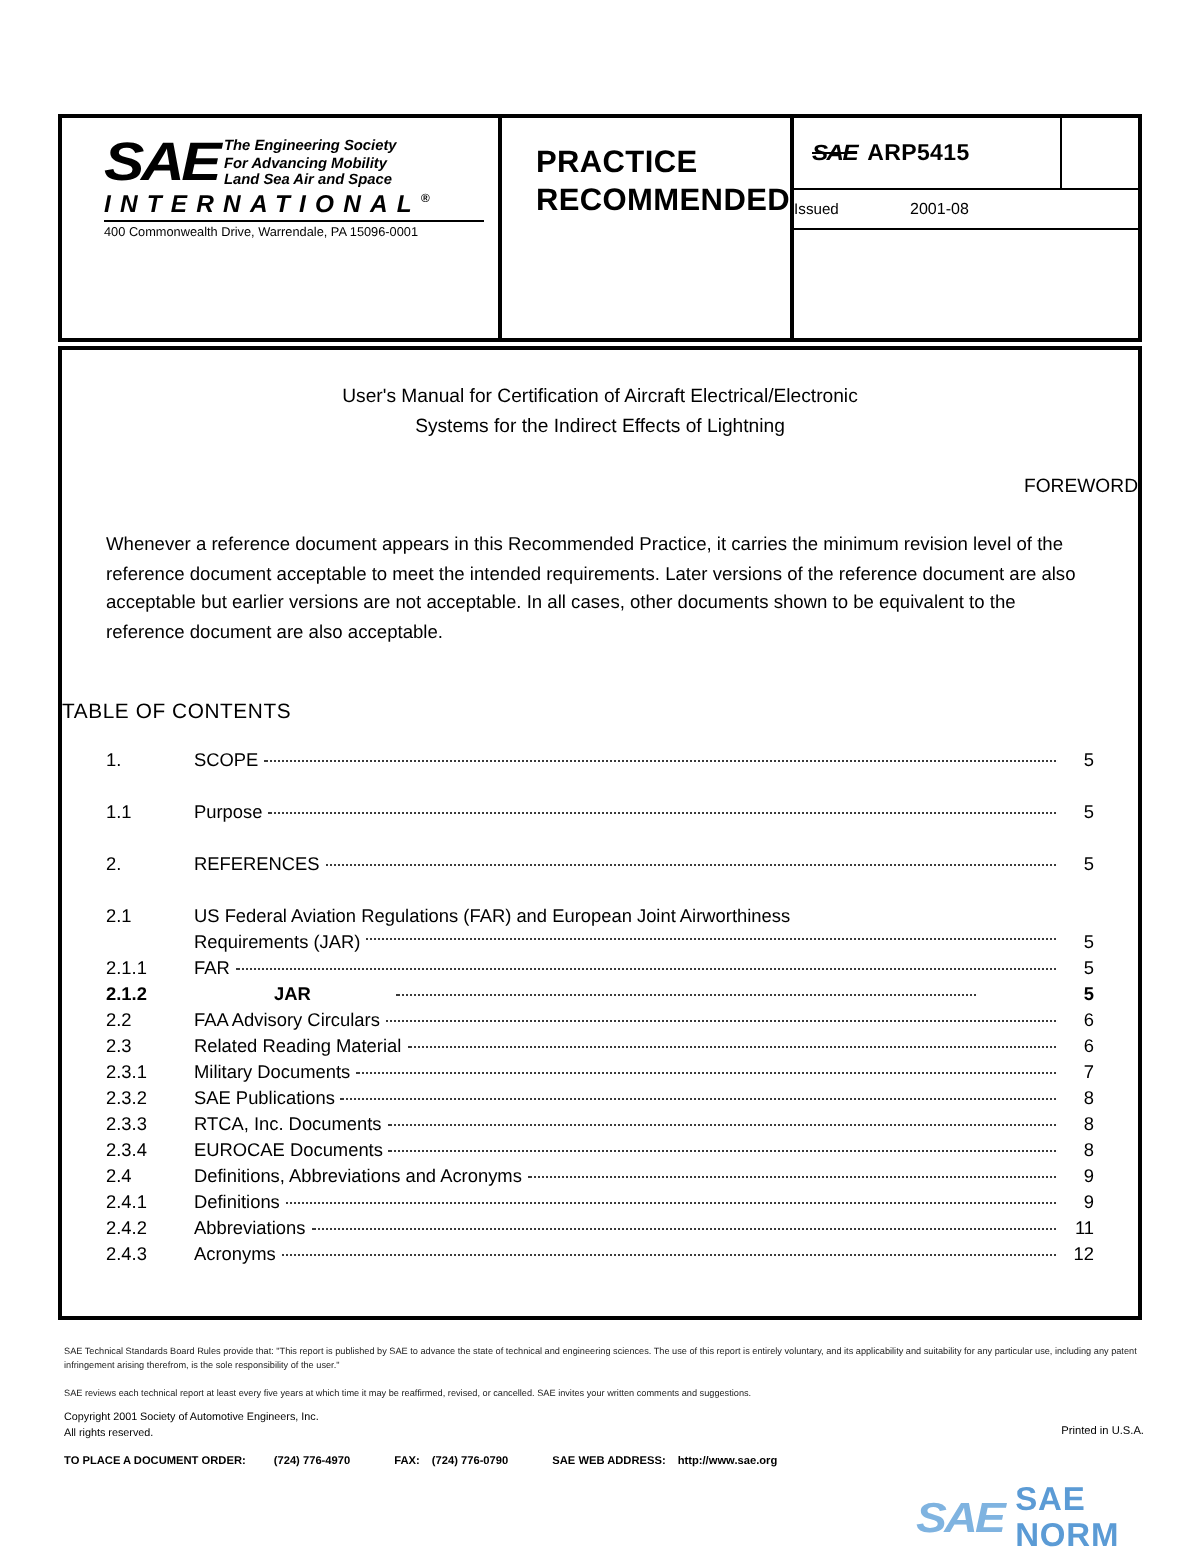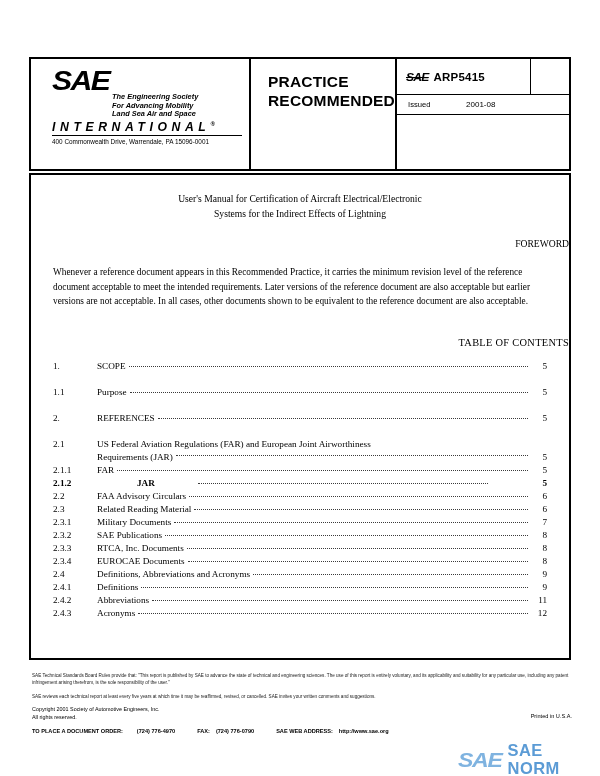--- a/index.html
+++ b/index.html
@@ -56,21 +56,20 @@
     transform-origin: left top;
     margin-right: 9px;
   }
   .sae-tag {
     font-size: 7.4px;
     font-style: italic;
     font-weight: bold;
     line-height: 8.6px;
     padding-top: 1px;
     white-space: nowrap;
-    margin-top: 24px;
   }
   .sae-intl {
     font-size: 12.2px;
     font-weight: bold;
     font-style: italic;
     letter-spacing: 4.6px;
     line-height: 13px;
     margin-top: -1px;
     white-space: nowrap;
   }
@@ -144,60 +143,59 @@
   }
   .hdr-right-bottom {
     height: 20px;
     display: flex;
     align-items: center;
     border-bottom: 1.6px solid #000;
     box-sizing: border-box;
     font-size: 7.6px;
   }
   .hdr-issued-lbl {
-    padding-left: 11px;
+    padding-left: 0;
     width: 58px;
   }
   .hdr-issued-val {
     font-size: 8px;
   }
   .hdr-right-rest {
     flex: 1;
   }
 
   
   .body-box {
     position: absolute;
     left: 29px;
     top: 173px;
     width: 542px;
     height: 487px;
     border: 2px solid #000;
     box-sizing: border-box;
-    font-family: Liberation Serif, serif;
   }
   .doc-title {
     text-align: center;
     font-size: 9.6px;
     line-height: 14.5px;
     margin-top: 17px;
   }
   .foreword-head {
     text-align: right;
     font-size: 9.6px;
     margin-top: 17px;
   }
   .foreword-body {
     font-size: 9.3px;
     line-height: 14.6px;
     margin: 16px 22px 0 22px;
     text-align: left;
   }
   .toc-head {
-    text-align: right;
+    text-align: left;
     font-size: 10.4px;
     font-weight: normal;
     margin-top: 28px;
     letter-spacing: 0.3px;
   }
 
   .toc {
     margin: 12px 22px 0 22px;
     font-size: 9.2px;
   }

